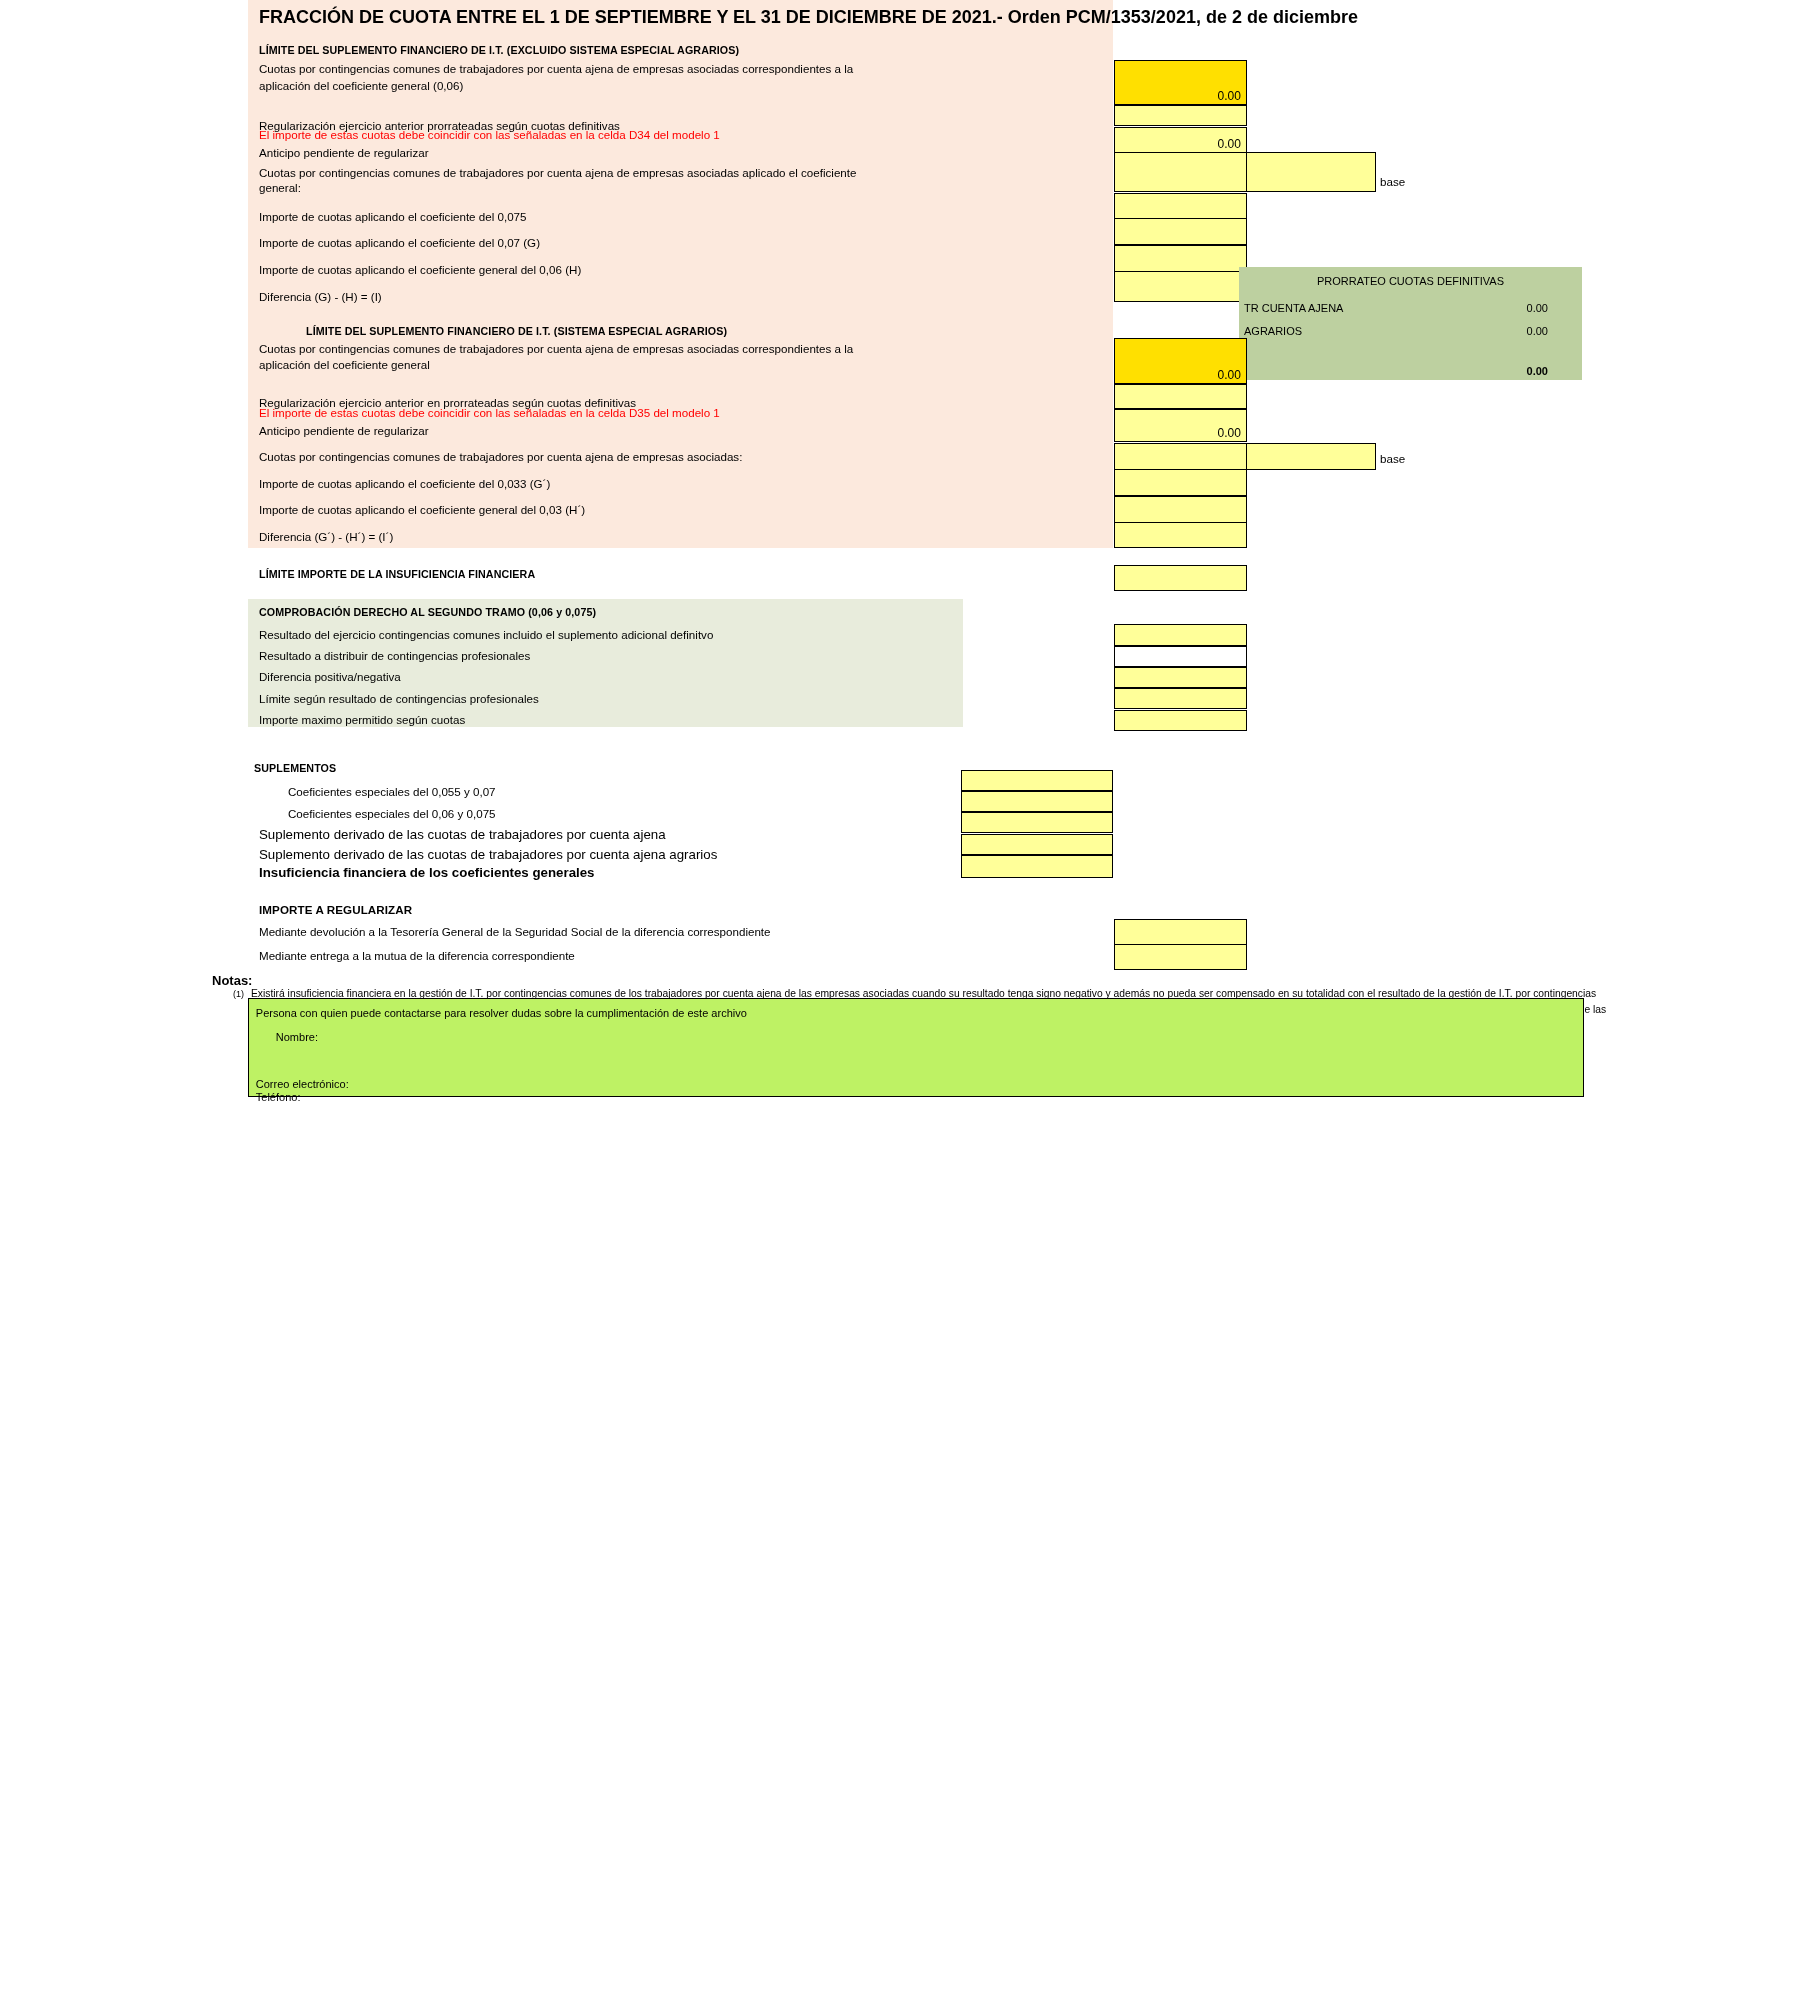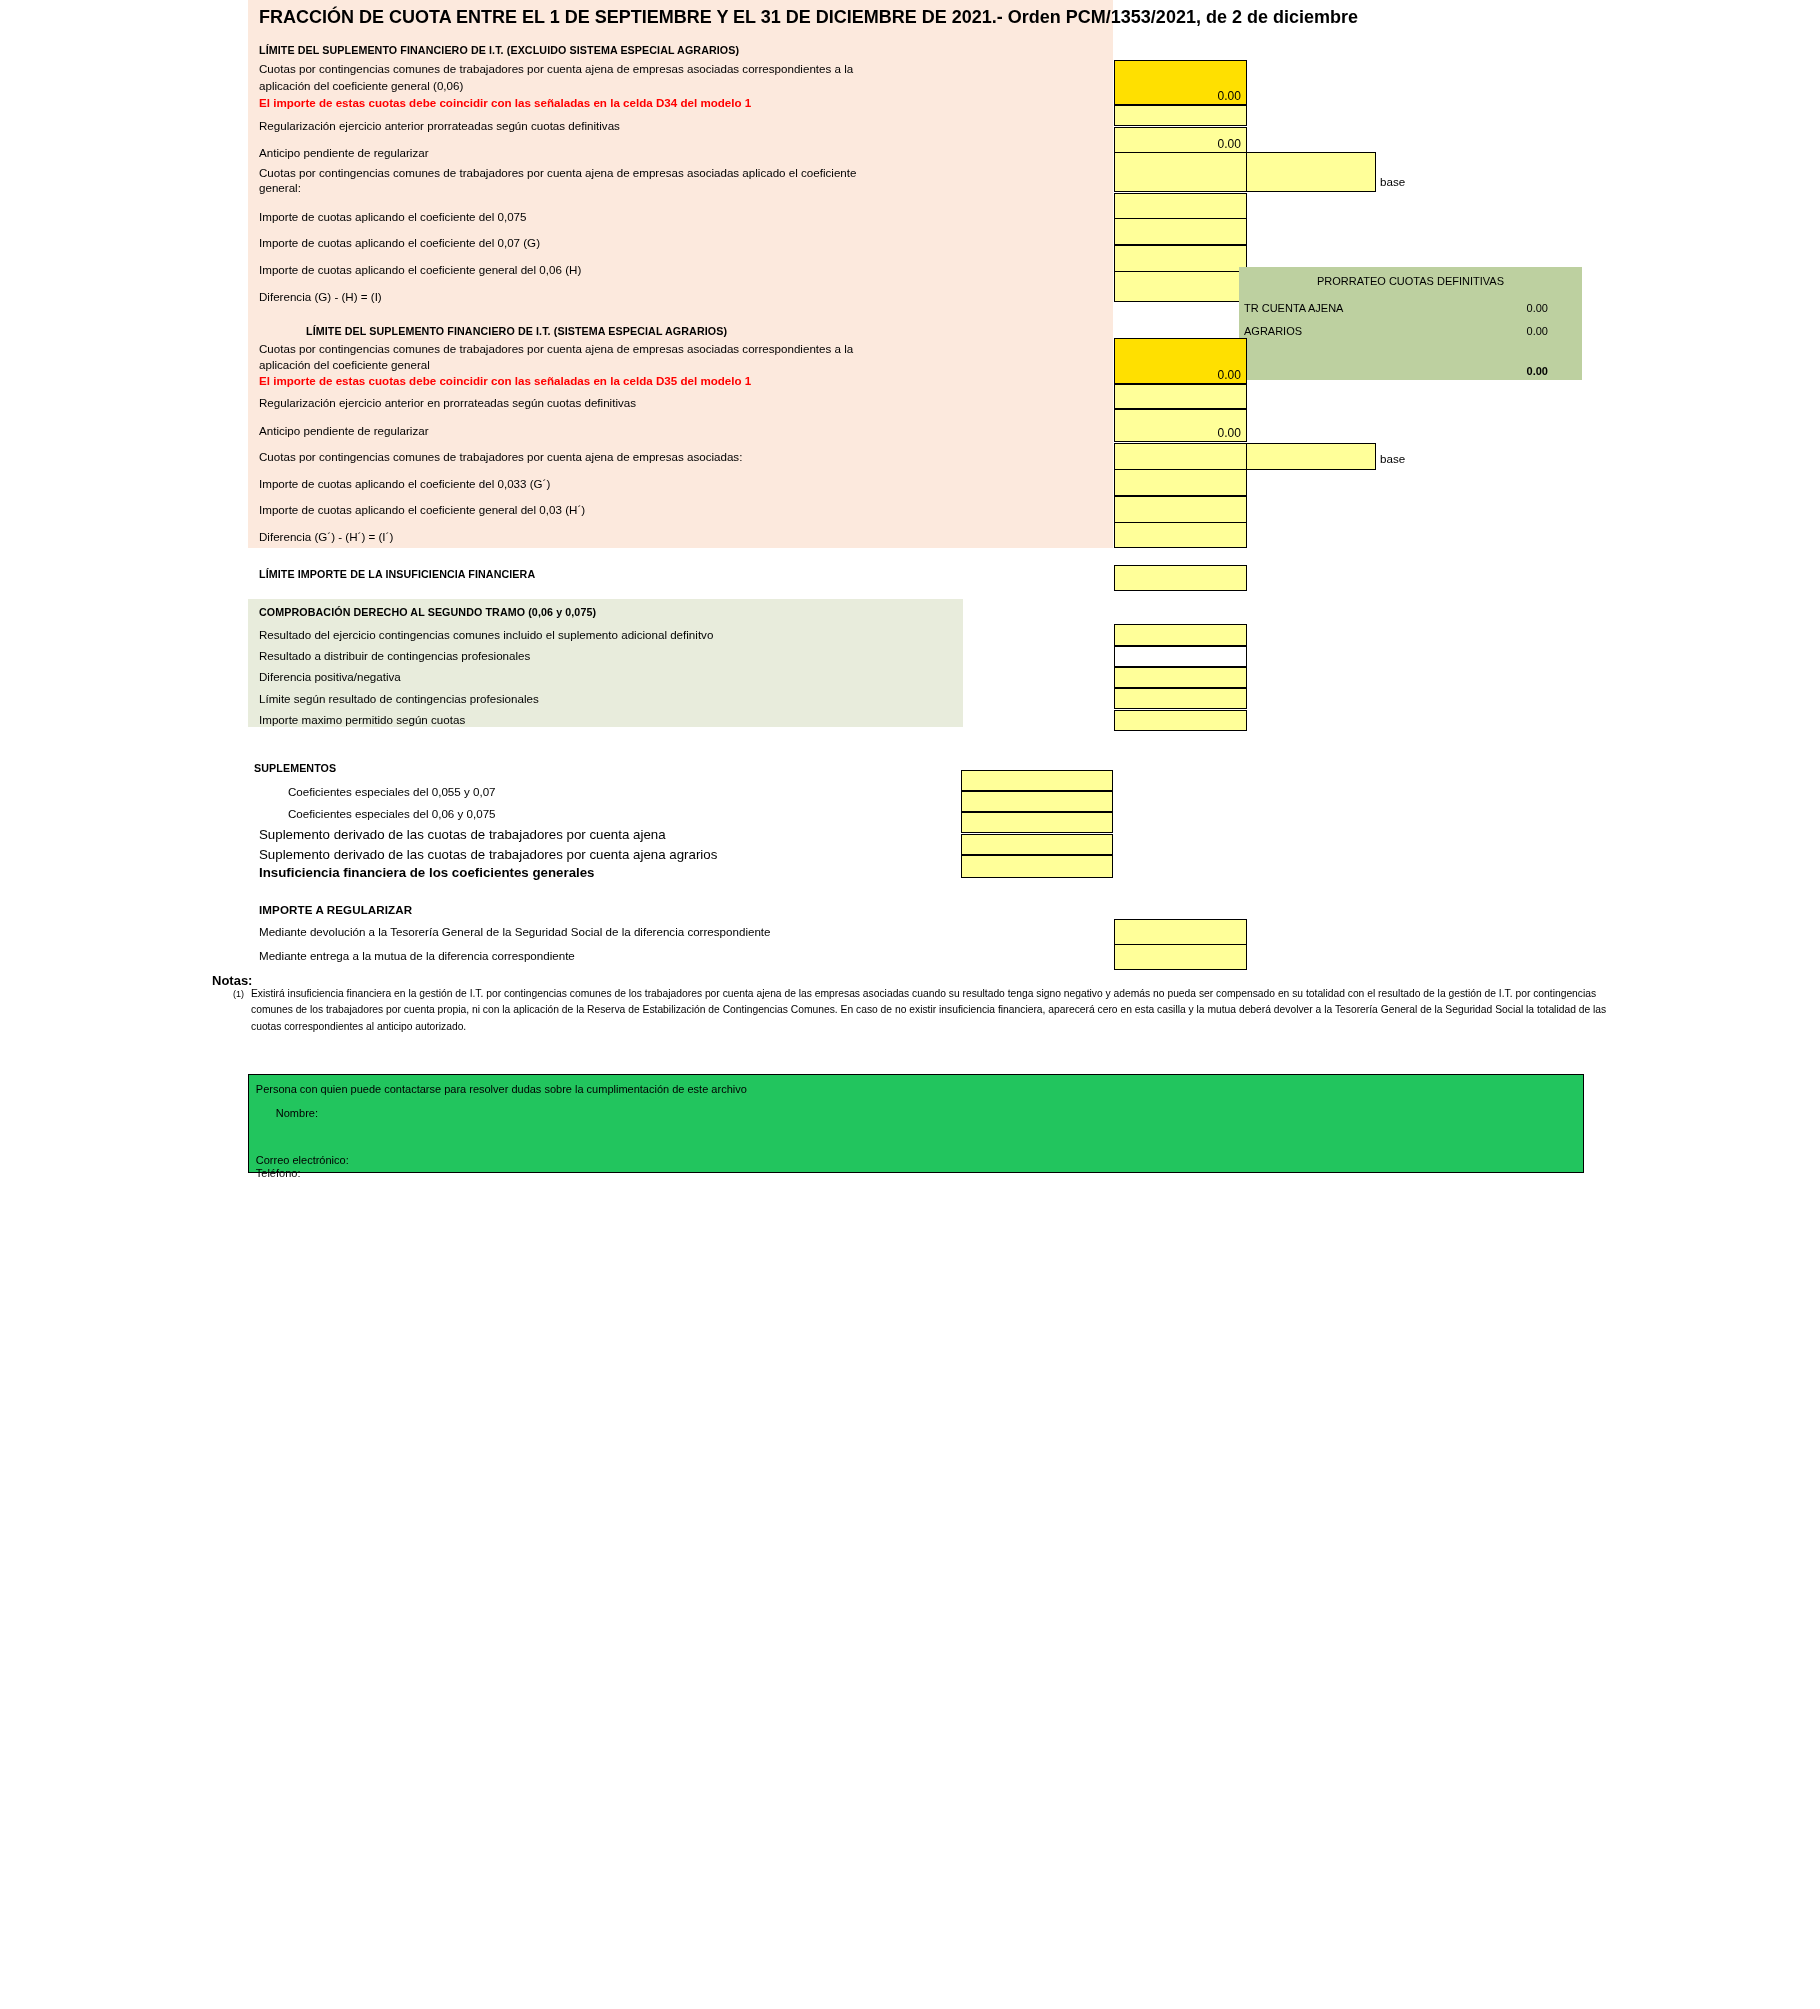--- a/index.html
+++ b/index.html
@@ -50,21 +50,21 @@
 
   
   .lbl {
     position: absolute;
     font-size: 11.6px;
     line-height: 13.7px;
     white-space: nowrap;
     color: #000;
   }
   .lbl.bold { font-weight: bold; }
-  .lbl.red  { color: #ff0000; font-weight: bold; }
+  .lbl.red  { color: #ff0000; font-weight: normal; margin-top: 32px; }
   .lbl.big  { font-size: 13.3px; }
   .lbl.title{ font-size: 18px; font-weight: bold; }
   .lbl.sect { font-size: 10.7px; font-weight: bold; letter-spacing: 0.1px; }
 
   
   .cell {
     position: absolute;
     background: #ffff99;
     border: 1.3px solid #000;
     box-sizing: border-box;
@@ -124,26 +124,26 @@
     width: 1374px;
     font-size: 10.3px;
     line-height: 16.3px;
     text-align: left;
   }
 
   
   .contact-box {
     position: absolute;
     left: 248px;
-    top: 1074px;
+    top: 998px;
     width: 1336px;
     height: 99px;
     border: 1.3px solid #000;
     box-sizing: border-box;
-    background: #22c55e;
+    background: #bef264;
   }
   .contact-line {
     position: absolute;
     left: 6.8px;
     font-size: 11px;
     white-space: nowrap;
   }
   .base-lbl {
     position: absolute;
     font-size: 11.6px;

